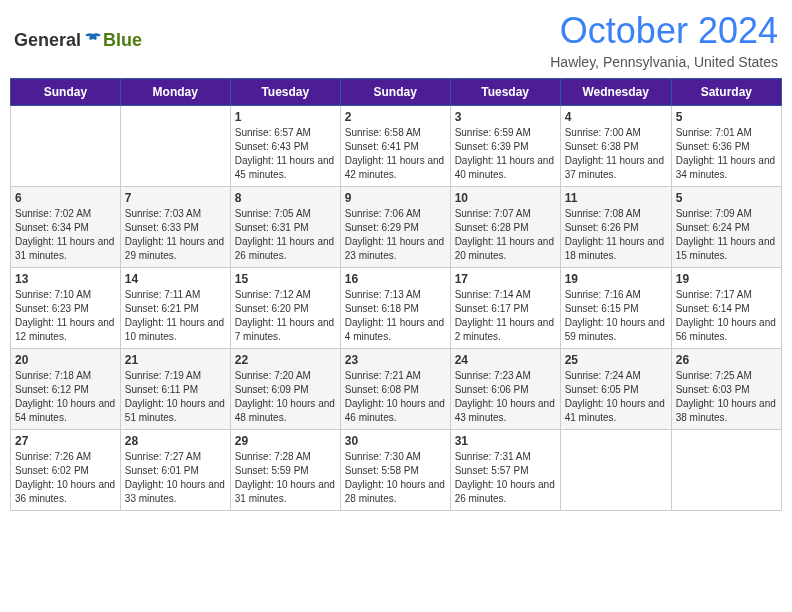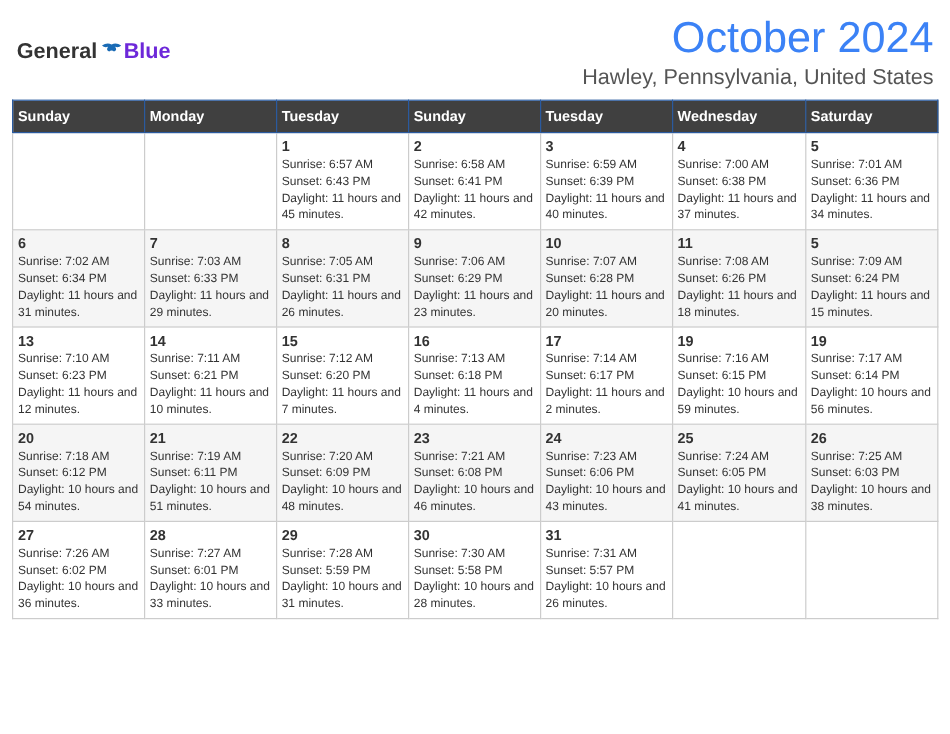--- a/index.html
+++ b/index.html
@@ -23,49 +23,49 @@
       align-items: flex-start;
     }
     .logo-text {
       display: flex;
       align-items: center;
       font-size: 18px;
       font-weight: bold;
       color: #333;
     }
     .logo-general { color: #333; }
-    .logo-blue { color: #6d28d9; }
+    .logo-blue { color: #4d7c0f; }
     .logo-bird {
       width: 20px;
       height: 16px;
       margin-left: 2px;
     }
     .title-block {
       text-align: right;
     }
     .month-year {
       font-size: 36px;
       font-weight: normal;
       color: #3b82f6;
     }
     .location {
-      font-size: 18px;
+      font-size: 14px;
       color: #555;
       margin-top: 2px;
     }
     .calendar {
       width: 100%;
       border-collapse: collapse;
       font-size: 10.5px;
     }
     .calendar thead tr th {
-      background-color: #404040;
+      background-color: #4c1d95;
       color: #fff;
       padding: 6px 4px;
-      text-align: left;
+      text-align: center;
       font-size: 12px;
       font-weight: bold;
       border: 1px solid #2a5a9f;
     }
     .calendar tbody tr td {
       border: 1px solid #ccc;
       vertical-align: top;
       padding: 4px 4px;
       width: 113px;
       min-height: 70px;

